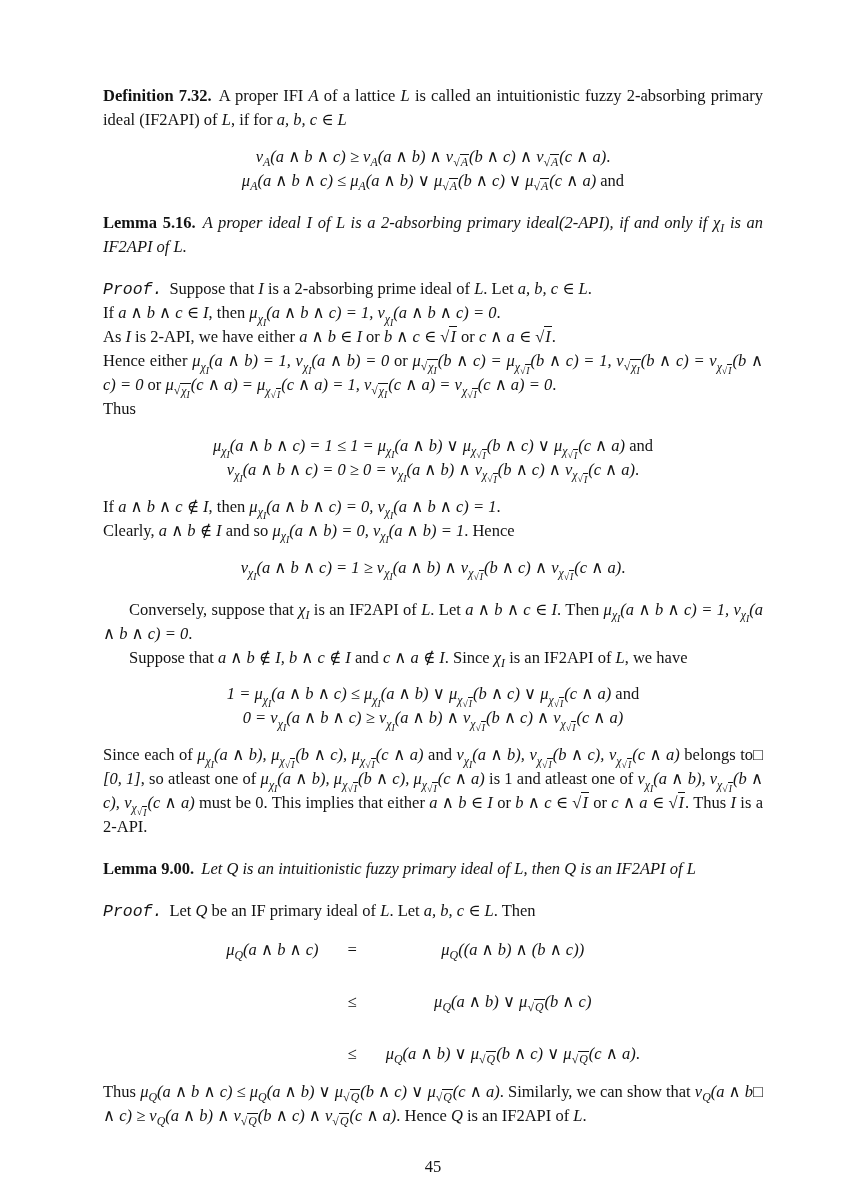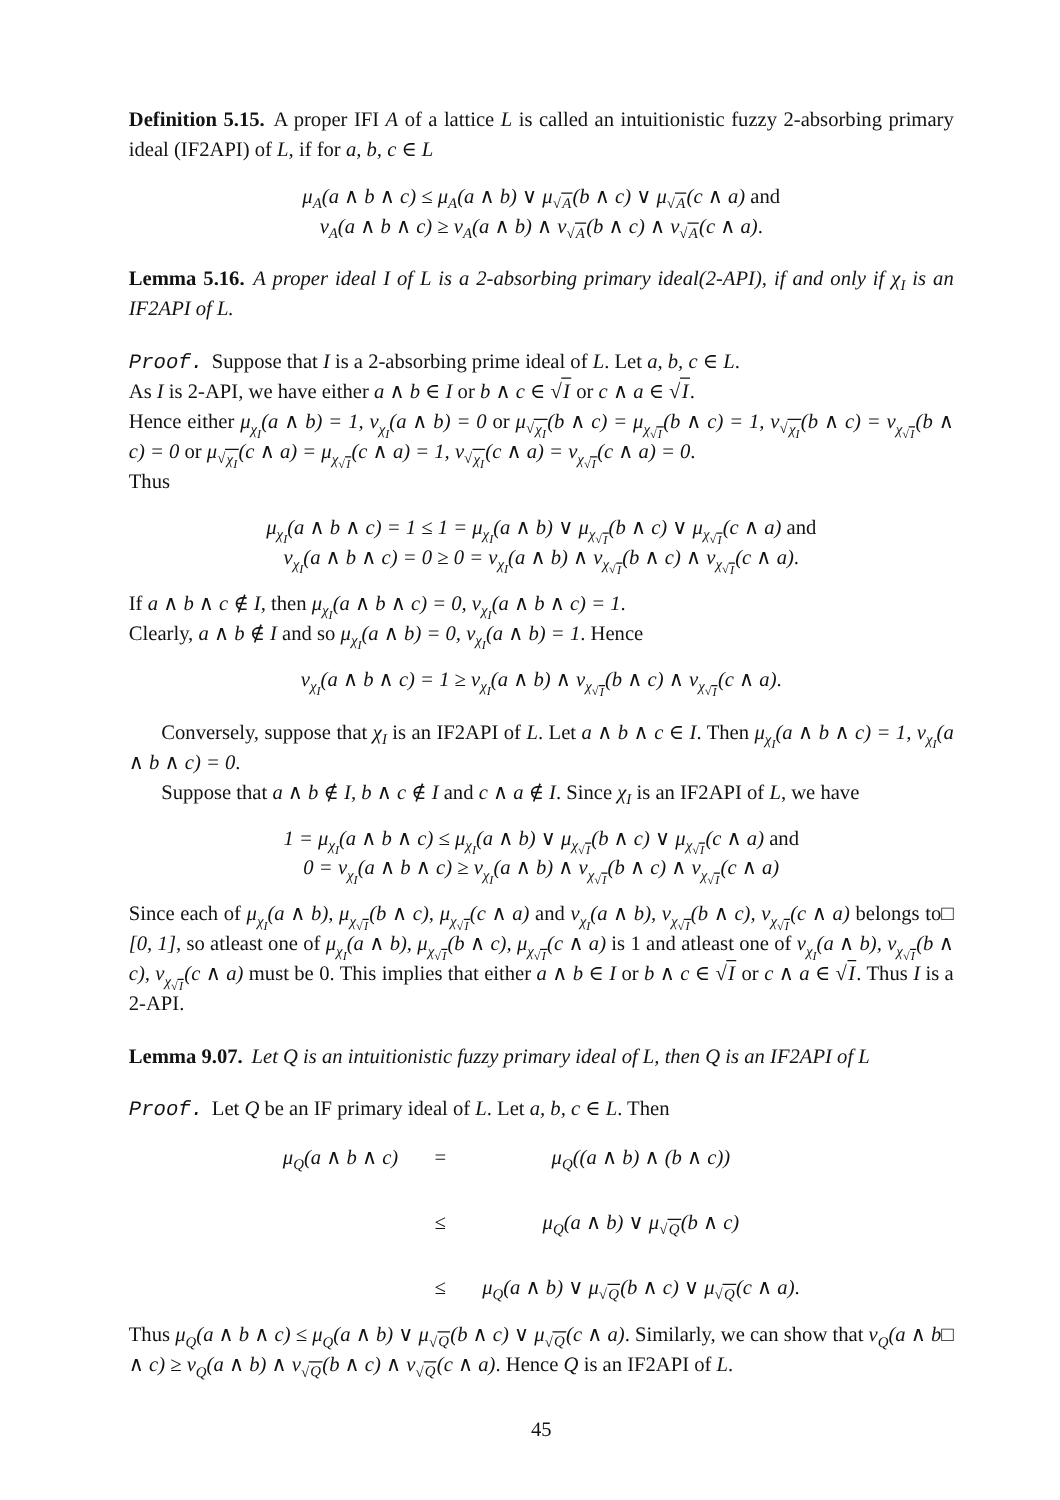--- a/index.html
+++ b/index.html
@@ -29,31 +29,32 @@
   .align .lhs{text-align:right;}
   .align .rel{text-align:center;}
   .align .rhs{text-align:center;}
   .footer{text-align:center;margin-top:28px;}
 </style>
 </head>
 <body>
 
 <div class="page">
 
-  <p class="para"><b class="def-label">Definition 5.15.</b><span>A proper IFI <i>A</i> of a lattice <i>L</i> is called an intuitionistic fuzzy 2-absorbing primary ideal (IF2API) of <i>L</i>, if for <i>a, b, c ∈ L</i></span></p>
+  <p class="para"><b class="def-label">Definition 7.32.</b><span>A proper IFI <i>A</i> of a lattice <i>L</i> is called an intuitionistic fuzzy 2-absorbing primary ideal (IF2API) of <i>L</i>, if for <i>a, b, c ∈ L</i></span></p>
 
   <div class="display">
+    <div><i>ν<sub>A</sub>(a ∧ b ∧ c) ≥ ν<sub>A</sub>(a ∧ b) ∧ ν<sub><span class="sqrt">√<span class="rad">A</span></span></sub>(b ∧ c) ∧ ν<sub><span class="sqrt">√<span class="rad">A</span></span></sub>(c ∧ a)</i>.</div>
     <div><i>μ<sub>A</sub>(a ∧ b ∧ c) ≤ μ<sub>A</sub>(a ∧ b) ∨ μ<sub><span class="sqrt">√<span class="rad">A</span></span></sub>(b ∧ c) ∨ μ<sub><span class="sqrt">√<span class="rad">A</span></span></sub>(c ∧ a)</i> and</div>
-    <div><i>ν<sub>A</sub>(a ∧ b ∧ c) ≥ ν<sub>A</sub>(a ∧ b) ∧ ν<sub><span class="sqrt">√<span class="rad">A</span></span></sub>(b ∧ c) ∧ ν<sub><span class="sqrt">√<span class="rad">A</span></span></sub>(c ∧ a)</i>.</div>
   </div>
 
   <p class="para block-gap"><b class="lemma-label">Lemma 5.16.</b><span class="lemma-body">A proper ideal <i>I</i> of <i>L</i> is a 2-absorbing primary ideal(2-API), if and only if <i>χ<sub>I</sub></i> is an IF2API of <i>L</i>.</span></p>
 
   <div class="block-gap">
     <p class="para"><span class="proof-label">Proof.</span><span>Suppose that <i>I</i> is a 2-absorbing prime ideal of <i>L</i>. Let <i>a, b, c ∈ L</i>.</span></p>
+    <p class="para">If <i>a ∧ b ∧ c ∈ I</i>, then <i>μ<sub>χ<sub>I</sub></sub>(a ∧ b ∧ c) = 1, ν<sub>χ<sub>I</sub></sub>(a ∧ b ∧ c) = 0</i>.</p>
     <p class="para">As <i>I</i> is 2-API, we have either <i>a ∧ b ∈ I</i> or <i>b ∧ c ∈ <span class="sqrt">√<span class="rad">I</span></span></i> or <i>c ∧ a ∈ <span class="sqrt">√<span class="rad">I</span></span></i>.</p>
     <p class="para">Hence either <i>μ<sub>χ<sub>I</sub></sub>(a ∧ b) = 1, ν<sub>χ<sub>I</sub></sub>(a ∧ b) = 0</i> or <i>μ<sub><span class="sqrt">√<span class="rad">χ<sub>I</sub></span></span></sub>(b ∧ c) = μ<sub>χ<sub><span class="sqrt">√<span class="rad">I</span></span></sub></sub>(b ∧ c) = 1, ν<sub><span class="sqrt">√<span class="rad">χ<sub>I</sub></span></span></sub>(b ∧ c) = ν<sub>χ<sub><span class="sqrt">√<span class="rad">I</span></span></sub></sub>(b ∧ c) = 0</i> or <i>μ<sub><span class="sqrt">√<span class="rad">χ<sub>I</sub></span></span></sub>(c ∧ a) = μ<sub>χ<sub><span class="sqrt">√<span class="rad">I</span></span></sub></sub>(c ∧ a) = 1, ν<sub><span class="sqrt">√<span class="rad">χ<sub>I</sub></span></span></sub>(c ∧ a) = ν<sub>χ<sub><span class="sqrt">√<span class="rad">I</span></span></sub></sub>(c ∧ a) = 0</i>.</p>
     <p class="para">Thus</p>
 
     <div class="display">
       <div><i>μ<sub>χ<sub>I</sub></sub>(a ∧ b ∧ c) = 1 ≤ 1 = μ<sub>χ<sub>I</sub></sub>(a ∧ b) ∨ μ<sub>χ<sub><span class="sqrt">√<span class="rad">I</span></span></sub></sub>(b ∧ c) ∨ μ<sub>χ<sub><span class="sqrt">√<span class="rad">I</span></span></sub></sub>(c ∧ a)</i> and</div>
       <div><i>ν<sub>χ<sub>I</sub></sub>(a ∧ b ∧ c) = 0 ≥ 0 = ν<sub>χ<sub>I</sub></sub>(a ∧ b) ∧ ν<sub>χ<sub><span class="sqrt">√<span class="rad">I</span></span></sub></sub>(b ∧ c) ∧ ν<sub>χ<sub><span class="sqrt">√<span class="rad">I</span></span></sub></sub>(c ∧ a)</i>.</div>
     </div>
 
     <p class="para">If <i>a ∧ b ∧ c ∉ I</i>, then <i>μ<sub>χ<sub>I</sub></sub>(a ∧ b ∧ c) = 0, ν<sub>χ<sub>I</sub></sub>(a ∧ b ∧ c) = 1</i>.</p>
@@ -68,21 +69,21 @@
     <p class="para indent">Suppose that <i>a ∧ b ∉ I, b ∧ c ∉ I</i> and <i>c ∧ a ∉ I</i>. Since <i>χ<sub>I</sub></i> is an IF2API of <i>L</i>, we have</p>
 
     <div class="display">
       <div><i>1 = μ<sub>χ<sub>I</sub></sub>(a ∧ b ∧ c) ≤ μ<sub>χ<sub>I</sub></sub>(a ∧ b) ∨ μ<sub>χ<sub><span class="sqrt">√<span class="rad">I</span></span></sub></sub>(b ∧ c) ∨ μ<sub>χ<sub><span class="sqrt">√<span class="rad">I</span></span></sub></sub>(c ∧ a)</i> and</div>
       <div><i>0 = ν<sub>χ<sub>I</sub></sub>(a ∧ b ∧ c) ≥ ν<sub>χ<sub>I</sub></sub>(a ∧ b) ∧ ν<sub>χ<sub><span class="sqrt">√<span class="rad">I</span></span></sub></sub>(b ∧ c) ∧ ν<sub>χ<sub><span class="sqrt">√<span class="rad">I</span></span></sub></sub>(c ∧ a)</i></div>
     </div>
 
     <p class="para"><span class="qed">□</span><span>Since each of <i>μ<sub>χ<sub>I</sub></sub>(a ∧ b), μ<sub>χ<sub><span class="sqrt">√<span class="rad">I</span></span></sub></sub>(b ∧ c), μ<sub>χ<sub><span class="sqrt">√<span class="rad">I</span></span></sub></sub>(c ∧ a)</i> and <i>ν<sub>χ<sub>I</sub></sub>(a ∧ b), ν<sub>χ<sub><span class="sqrt">√<span class="rad">I</span></span></sub></sub>(b ∧ c), ν<sub>χ<sub><span class="sqrt">√<span class="rad">I</span></span></sub></sub>(c ∧ a)</i> belongs to <i>[0, 1]</i>, so atleast one of <i>μ<sub>χ<sub>I</sub></sub>(a ∧ b), μ<sub>χ<sub><span class="sqrt">√<span class="rad">I</span></span></sub></sub>(b ∧ c), μ<sub>χ<sub><span class="sqrt">√<span class="rad">I</span></span></sub></sub>(c ∧ a)</i> is 1 and atleast one of <i>ν<sub>χ<sub>I</sub></sub>(a ∧ b), ν<sub>χ<sub><span class="sqrt">√<span class="rad">I</span></span></sub></sub>(b ∧ c), ν<sub>χ<sub><span class="sqrt">√<span class="rad">I</span></span></sub></sub>(c ∧ a)</i> must be 0. This implies that either <i>a ∧ b ∈ I</i> or <i>b ∧ c ∈ <span class="sqrt">√<span class="rad">I</span></span></i> or <i>c ∧ a ∈ <span class="sqrt">√<span class="rad">I</span></span></i>. Thus <i>I</i> is a 2-API.</span></p>
   </div>
 
-  <p class="para block-gap"><b class="lemma-label">Lemma 9.07.</b><span class="lemma-body">Let <i>Q</i> is an intuitionistic fuzzy primary ideal of <i>L</i>, then <i>Q</i> is an IF2API of <i>L</i></span></p>
+  <p class="para block-gap"><b class="lemma-label">Lemma 9.00.</b><span class="lemma-body">Let <i>Q</i> is an intuitionistic fuzzy primary ideal of <i>L</i>, then <i>Q</i> is an IF2API of <i>L</i></span></p>
 
   <div class="block-gap">
     <p class="para"><span class="proof-label">Proof.</span><span>Let <i>Q</i> be an IF primary ideal of <i>L</i>. Let <i>a, b, c ∈ L</i>. Then</span></p>
 
     <div class="align">
       <div class="lhs"><i>μ<sub>Q</sub>(a ∧ b ∧ c)</i></div>
       <div class="rel"><i>=</i></div>
       <div class="rhs"><i>μ<sub>Q</sub>((a ∧ b) ∧ (b ∧ c))</i></div>
       <div class="lhs"></div>
       <div class="rel"><i>≤</i></div>

